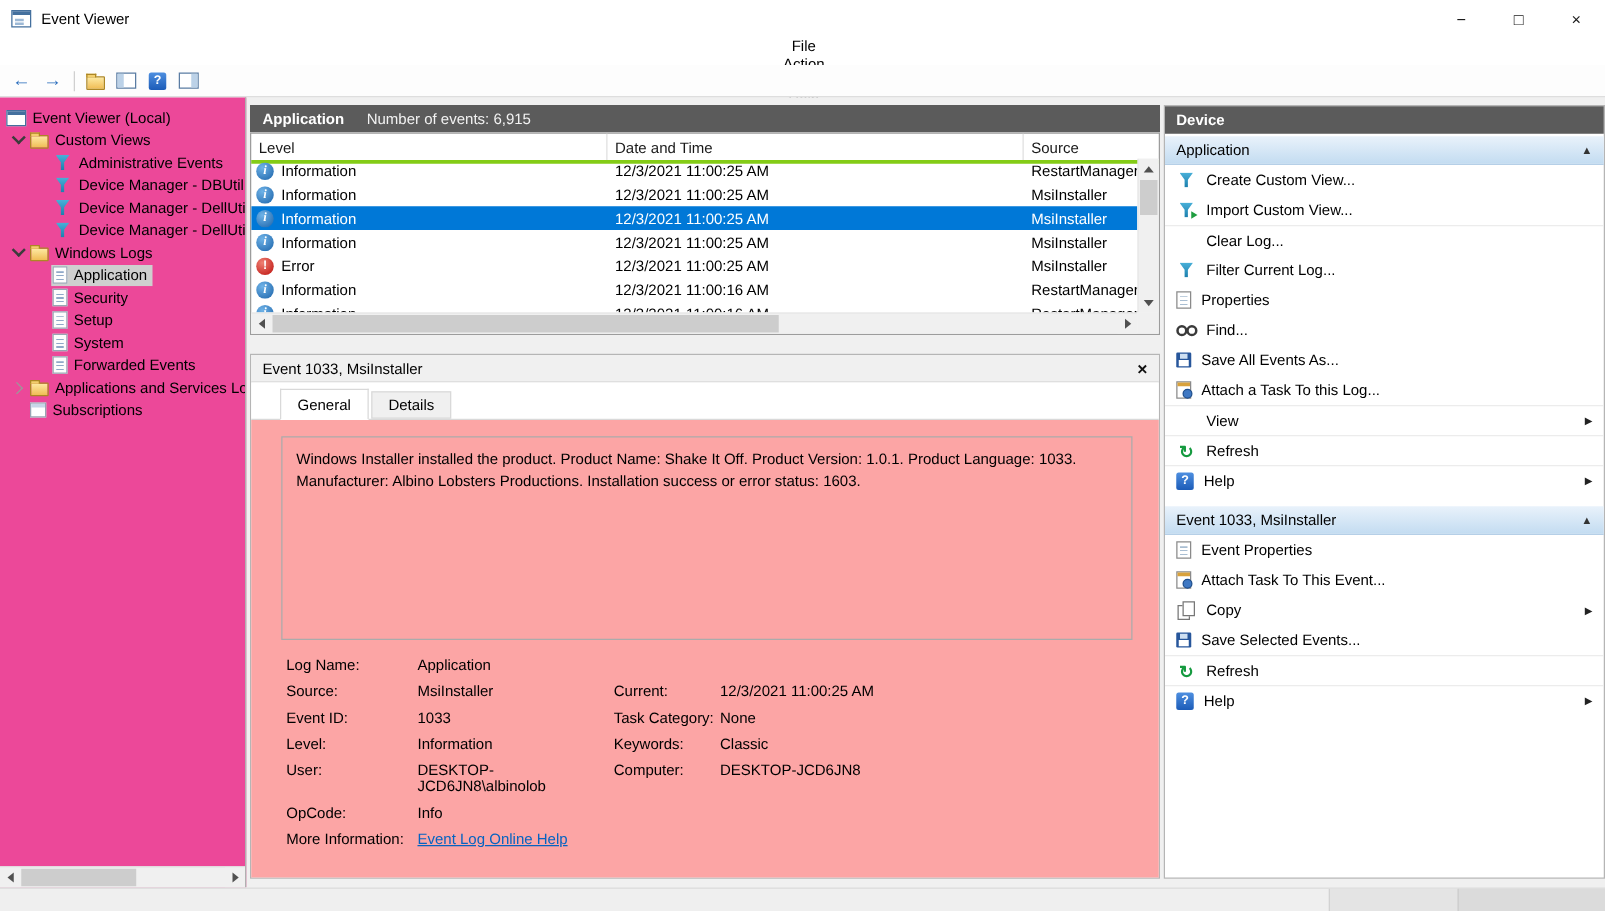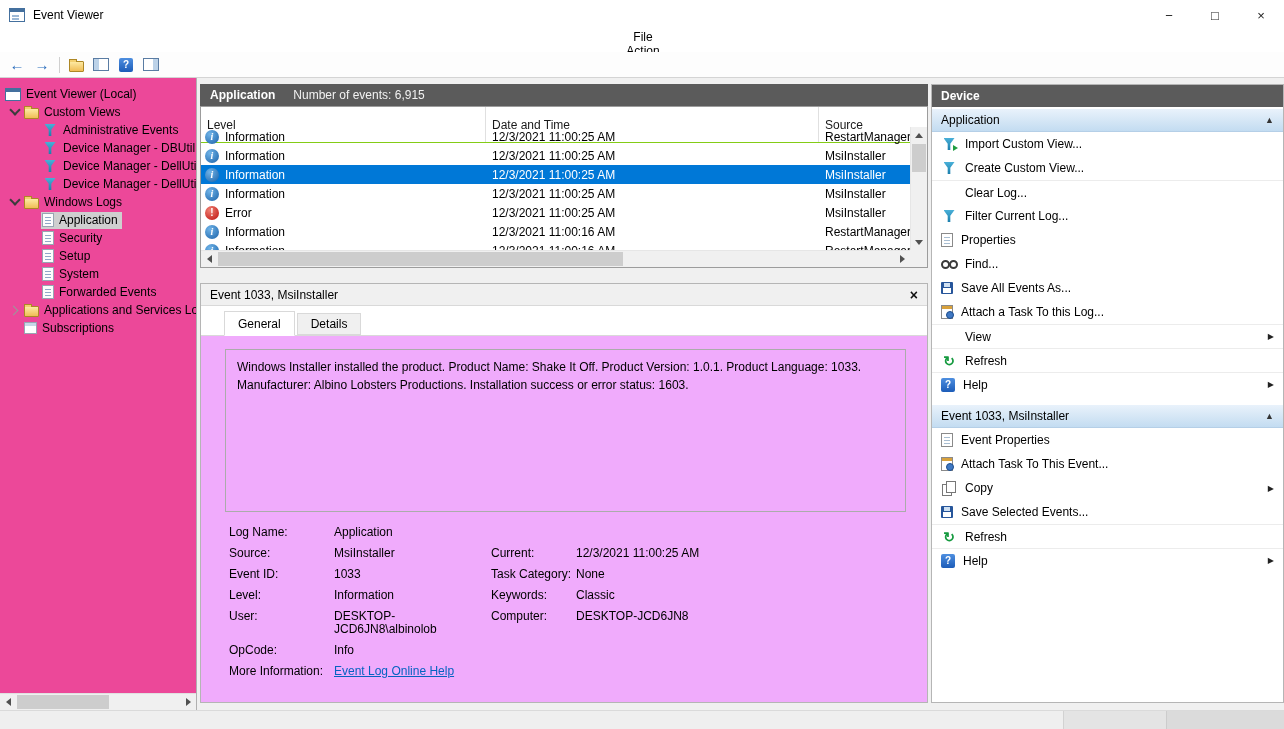--- a/index.html
+++ b/index.html
@@ -89,21 +89,21 @@
   .tri.down  { border-left:4px solid transparent; border-right:4px solid transparent; border-top:5px solid #505050; }
   .tri.left  { border-top:4px solid transparent; border-bottom:4px solid transparent; border-right:5px solid #505050; }
   .tri.right { border-top:4px solid transparent; border-bottom:4px solid transparent; border-left:5px solid #505050; }
   .thumb { position:absolute; background:#cdcdcd; }
 
   
   .events-header { position:absolute; left:200px; top:84px; width:728px; height:22px; background:#5b5b5b; color:#fff; display:flex; align-items:center; }
   .eh-title { font-weight:bold; margin-left:10px; }
   .eh-count { margin-left:18px; color:#f2f2f2; }
   .events-table { position:absolute; left:200px; top:106px; width:728px; height:162px; background:#fff; border:1px solid #9c9c9c; }
-  .thead { display:flex; height:36px; border-bottom:1px solid #84cc16; }
+  .thead { display:flex; height:24px; border-bottom:3px solid #84cc16; }
   .th { display:flex; align-items:center; padding-left:6px; border-right:1px solid #e0e0e0; color:#191919; }
   .th.c-level { width:285px; } .th.c-date { width:333px; } .th.c-source { flex:1; border-right:none; }
   .tbody { position:absolute; top:20px; left:0; right:17px; bottom:17px; overflow:hidden; }
   .erow { height:19px; display:flex; align-items:center; }
   .erow.selected { background:#0078d7; color:#fff; }
   .ec { overflow:hidden; white-space:nowrap; }
   .ec.c-level { width:285px; padding-left:4px; display:flex; align-items:center; gap:6px; }
   .ec.c-date { width:333px; padding-left:6px; }
   .ec.c-source { flex:1; padding-left:6px; }
   .vscroll { position:absolute; top:20px; right:0; bottom:17px; width:17px; background:#f0f0f0; border-left:1px solid #e6e6e6; }
@@ -115,21 +115,21 @@
   .sb-corner { position:absolute; right:0; bottom:0; width:17px; height:17px; background:#f0f0f0; }
 
   
   .detail { position:absolute; left:200px; top:283px; width:728px; height:420px; background:#fff; border:1px solid #b5b5b5; }
   .detail-header { height:22px; background:#f0f0f0; border-bottom:1px solid #d9d9d9; display:flex; align-items:center; padding:0 9px; }
   .dh-title { flex:1; }
   .dh-close { font-size:14px; font-weight:bold; color:#111; line-height:14px; }
   .tabs { position:absolute; top:22px; left:0; right:0; height:30px; background:#fff; border-bottom:1px solid #d9d9d9; display:flex; align-items:flex-end; padding-left:23px; }
   .tab { height:22px; padding:0 13px; display:flex; align-items:center; background:#f0f0f0; border:1px solid #d9d9d9; margin-right:2px; }
   .tab.active { background:#fff; height:25px; border-bottom:1px solid #fff; margin-bottom:-1px; z-index:2; }
-  .detail-content { position:absolute; top:52px; left:0; right:0; bottom:0; background:#f0abfc; }
+  .detail-content { position:absolute; top:52px; left:0; right:0; bottom:0; background:#fca5a5; }
   .desc-box { position:absolute; left:24px; top:13px; width:681px; height:163px; border:1px solid #ababab; padding:8px 11px; line-height:1.5; overflow:hidden; }
   .fields { position:absolute; left:28px; top:190px; display:grid; grid-template-columns:105px 157px 85px 260px; row-gap:8px; line-height:13px; }
   .flink { color:#0563c1; text-decoration:underline; cursor:pointer; }
 
   
   .actions { position:absolute; left:931px; top:84px; width:353px; height:619px; background:#fff; border:1px solid #b5b5b5; }
   .actions-title { height:22px; background:#5b5b5b; color:#fff; font-weight:bold; display:flex; align-items:center; padding-left:9px; }
   .sec-hdr { height:23px; margin-top:2px; background:linear-gradient(#e9f2fb,#c3dcf1); border-bottom:1px solid #b5cfe7; display:flex; align-items:center; padding:0 9px; }
   .sec-hdr .sh-label { flex:1; }
   .collapse { font-size:9px; color:#333; }
@@ -434,26 +434,26 @@
   </div>
 
   <div class="actions">
     <div class="actions-title">Device</div>
 
     <div class="sec-hdr">
       <span class="sh-label">Application</span>
       <span class="collapse">▲</span>
     </div>
     <div class="action-item">
+      <span class="ico ico-funnel"></span>
+      <span class="ai-label">Create Custom View...</span>
+    </div>
+    <div class="action-item">
       <span class="ico ico-funnel ico-import"></span>
       <span class="ai-label">Import Custom View...</span>
-    </div>
-    <div class="action-item">
-      <span class="ico ico-funnel"></span>
-      <span class="ai-label">Create Custom View...</span>
     </div>
     <div class="action-item sep">
       <span class="ico ico-blank"></span>
       <span class="ai-label">Clear Log...</span>
     </div>
     <div class="action-item">
       <span class="ico ico-funnel"></span>
       <span class="ai-label">Filter Current Log...</span>
     </div>
     <div class="action-item">

